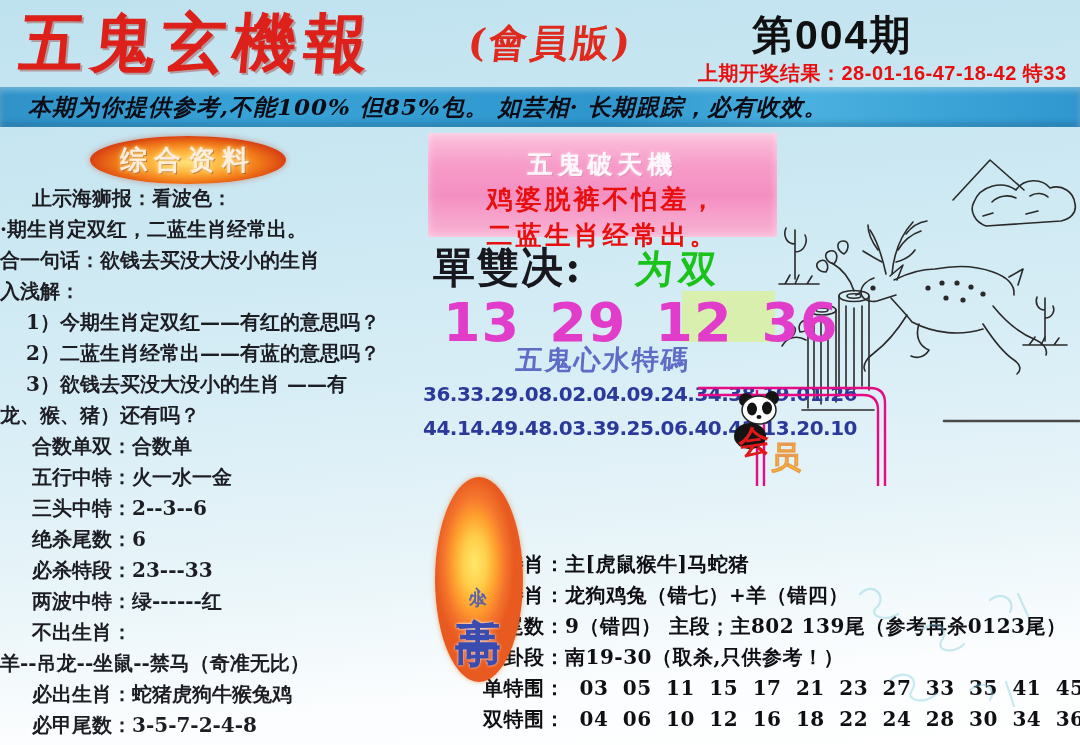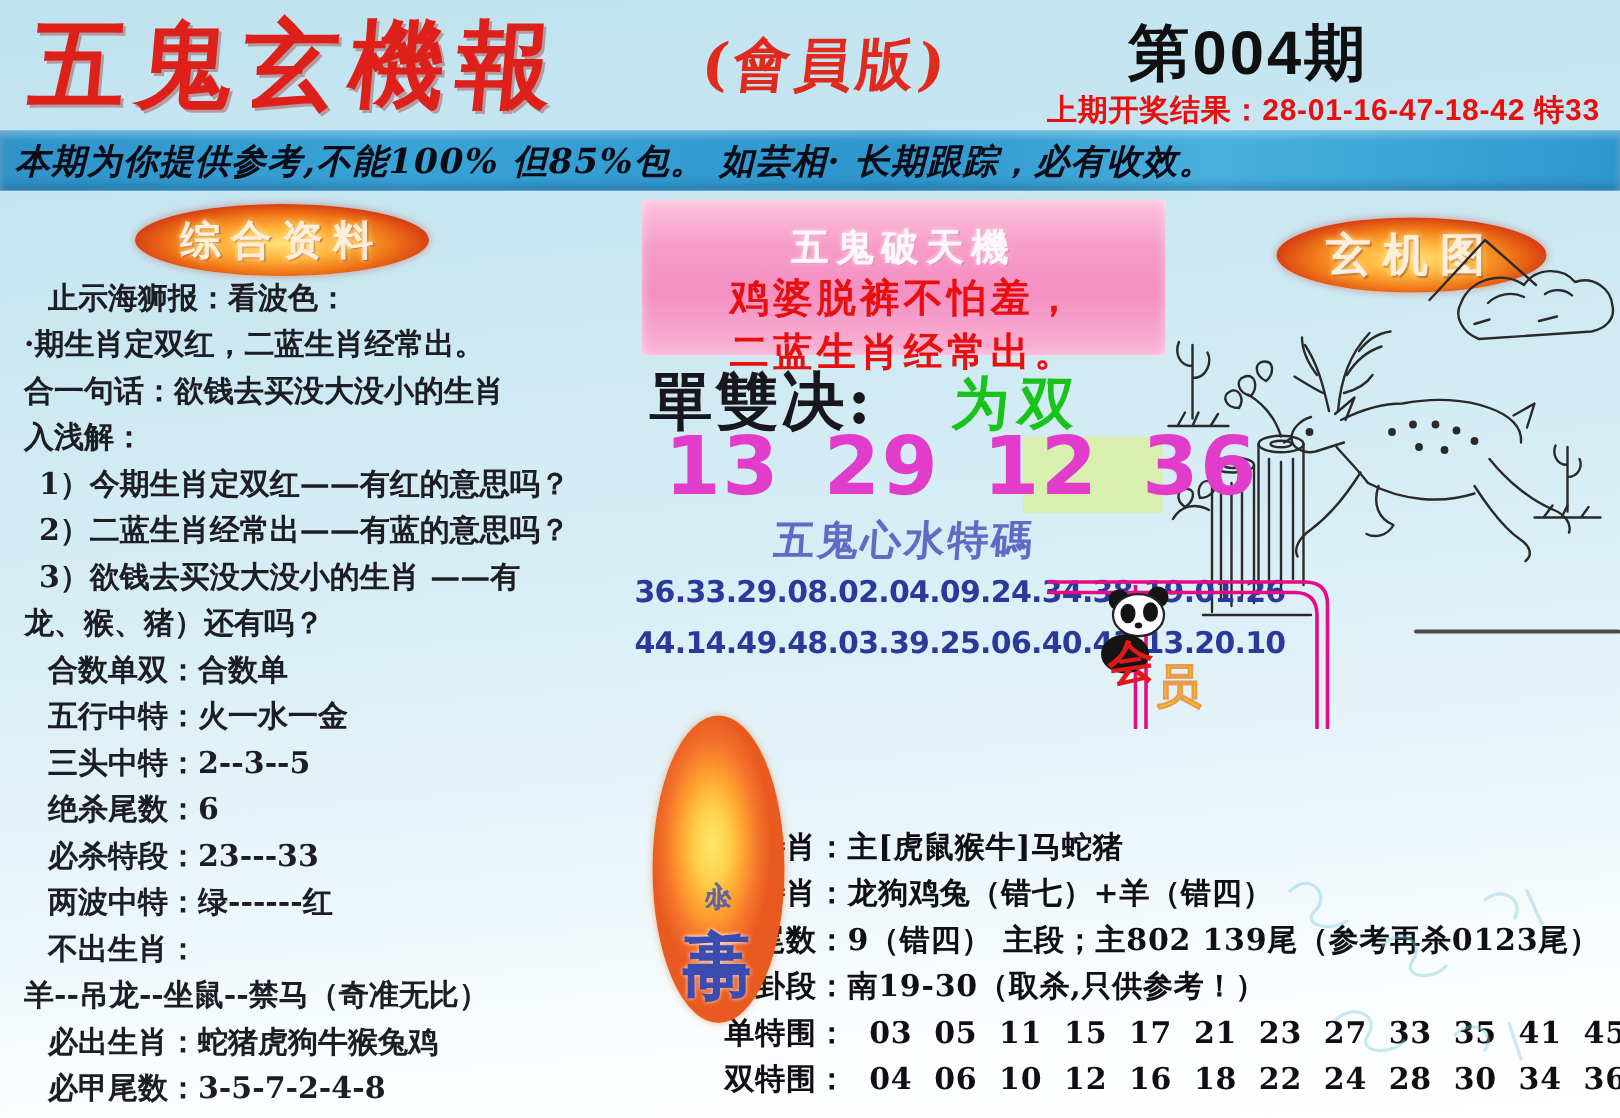--- a/index.html
+++ b/index.html
@@ -30,21 +30,21 @@
     color:#e80f0f; white-space:nowrap; letter-spacing:.5px;
   }
   .subtitle-band {
     position:absolute; left:0; top:87px; width:1080px; height:40px;
     background:linear-gradient(90deg,#2f93c9 0%,#39a3d6 25%,#2e96cd 55%,#49b0df 75%,#2f97cf 100%);
     box-shadow:inset 0 3px 6px rgba(255,255,255,.35), inset 0 -4px 6px rgba(0,40,80,.25);
     display:flex; align-items:center;
   }
   .subtitle-band span {
     font-family:"DejaVu Serif", serif; font-style:italic; font-weight:800;
-    font-size:23px; color:#0c0c16; white-space:nowrap; padding-left:10px; letter-spacing:1px;
+    font-size:23px; color:#0c0c16; white-space:nowrap; padding-left:28px; letter-spacing:1px;
   }
   
   .oval-badge {
     position:absolute; border-radius:50%;
     background:radial-gradient(ellipse at 50% 55%, #ffe37a 0%, #ffb23a 28%, #f07818 52%, #cf2c10 78%, #a81c0c 100%);
     display:flex; align-items:center; justify-content:center;
     box-shadow:0 0 6px rgba(180,40,10,.4);
   }
   .oval-badge span {
     font-family:"DejaVu Serif", serif; font-weight:800; color:#ffeede;
@@ -55,21 +55,21 @@
   #summary-badge { left:90px; top:136px; width:196px; height:48px; }
   #summary-badge span { font-size:27px; letter-spacing:7px; }
   #mystery-badge { left:851px; top:145px; width:180px; height:50px; }
   #mystery-badge span { font-size:30px; letter-spacing:8px; }
   
   #left-lines { position:absolute; left:0; top:183px; width:428px; }
   .lline {
     font-family:"DejaVu Serif", serif; font-size:20px; font-weight:600;
     color:#1d1d24; line-height:31px; white-space:nowrap;
   }
-  .ind0 { padding-left:16px; }
+  .ind0 { padding-left:0; }
   .ind1 { padding-left:26px; }
   .ind2 { padding-left:32px; }
   
   #pink-box {
     position:absolute; left:428px; top:133px; width:349px; height:104px;
     background:linear-gradient(180deg,#fbc4dc 0%,#f79cc9 30%,#f48fc2 60%,#f9b4d4 100%);
     text-align:center; box-shadow:inset 0 0 8px rgba(255,255,255,.5);
   }
   #pink-box .pb-title {
     font-family:"DejaVu Serif", serif; font-size:25px; font-weight:800;
@@ -85,21 +85,21 @@
     font-family:"DejaVu Serif", serif; font-size:42px; font-weight:900; color:#17171d;
     letter-spacing:2px;
   }
   #oddeven-row .oe-value {
     font-family:"DejaVu Serif", serif; font-size:38px; font-weight:900; color:#19c319;
     margin-left:52px; transform:skewX(-6deg); display:inline-block; letter-spacing:6px;
   }
   #green-highlight { position:absolute; left:682px; top:291px; width:93px; height:51px;
     background:#d9efad; z-index:1; }
   #big-numbers {
-    position:absolute; left:443px; top:279px; z-index:2; display:flex; gap:29px;
+    position:absolute; left:443px; top:291px; z-index:2; display:flex; gap:29px;
   }
   #big-numbers span {
     font-size:54px; font-weight:800; color:#e23ccb; letter-spacing:1px;
     font-family:"DejaVu Sans", sans-serif;
   }
   #heart-title {
     position:absolute; left:428px; top:342px; width:350px; text-align:center;
     font-family:"DejaVu Serif", serif; font-size:27px; font-weight:700;
     color:#5f6cc5; letter-spacing:2px; transform:skewX(-4deg);
   }
@@ -157,21 +157,21 @@
     <div class="lline ind2">止示海狮报：看波色：</div>
     <div class="lline ind0">·期生肖定双红，二蓝生肖经常出。</div>
     <div class="lline ind0">合一句话：欲钱去买没大没小的生肖</div>
     <div class="lline ind0">入浅解：</div>
     <div class="lline ind1">1）今期生肖定双红——有红的意思吗？</div>
     <div class="lline ind1">2）二蓝生肖经常出——有蓝的意思吗？</div>
     <div class="lline ind1">3）欲钱去买没大没小的生肖 ——有</div>
     <div class="lline ind0">龙、猴、猪）还有吗？</div>
     <div class="lline ind2">合数单双：合数单</div>
     <div class="lline ind2">五行中特：火一水一金</div>
-    <div class="lline ind2">三头中特：2--3--5</div>
+    <div class="lline ind2">三头中特：2--3--6</div>
     <div class="lline ind2">绝杀尾数：6</div>
     <div class="lline ind2">必杀特段：23---33</div>
     <div class="lline ind2">两波中特：绿------红</div>
     <div class="lline ind2">不出生肖：</div>
     <div class="lline ind0">羊--吊龙--坐鼠--禁马（奇准无比）</div>
     <div class="lline ind2">必出生肖：蛇猪虎狗牛猴兔鸡</div>
     <div class="lline ind2">必甲尾数：3-5-7-2-4-8</div>
   </div>
 
   <div id="pink-box">
@@ -226,23 +226,20 @@
 
   <div id="info-lines">
     <div class="iline">出特肖：主[虎鼠猴牛]马蛇猪</div>
     <div class="iline">杀特肖：龙狗鸡兔（错七）+羊（错四）</div>
     <div class="iline">杀尾数：9（错四）  主段；主802 139尾（参考再杀0123尾）</div>
     <div class="iline">八卦段：南19-30（取杀,只供参考！）</div>
     <div class="iline wide">单特围：  03 05 11 15 17 21 23 27 33 35 41 45 47</div>
     <div class="iline wide">双特围：  04 06 10 12 16 18 22 24 28 30 34 36 40</div>
   </div>
 
-  <div class="oval-badge" id="mystery-badge">
-    <span>玄机图</span>
-  </div>
 
   <svg id="deer-art" width="302" height="300" viewBox="0 0 302 300">
     <g stroke="#2a2a2a" stroke-width="1.6" fill="none" stroke-linecap="round" stroke-linejoin="round">
 
       <g>
         <path d="M175,62 L212,22 L246,52"></path>
         <path d="M196,64 C202,48 224,42 238,52 C246,40 264,40 272,50 C284,46 296,54 297,66 C299,75 292,81 283,83 L208,88 C197,84 191,73 196,64 Z"></path>
         <path d="M214,64 C220,58 230,56 238,60 M252,58 C258,54 266,55 270,59"></path>
         <path d="M205,78 l10,-3 M248,76 l12,-3"></path>
       </g>

